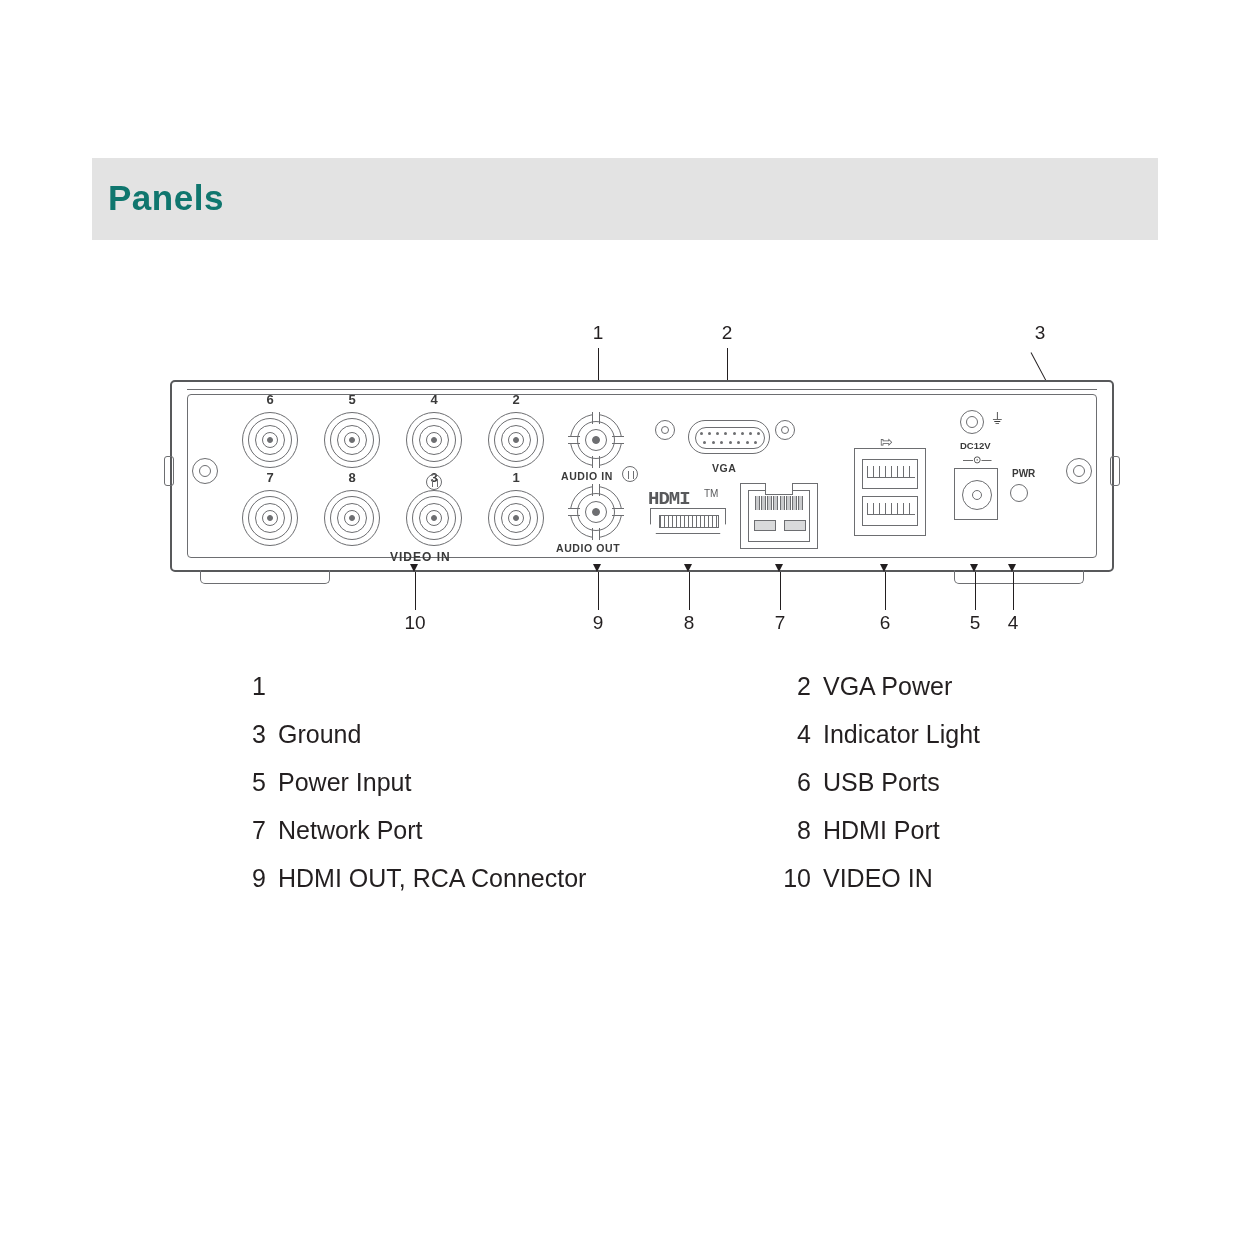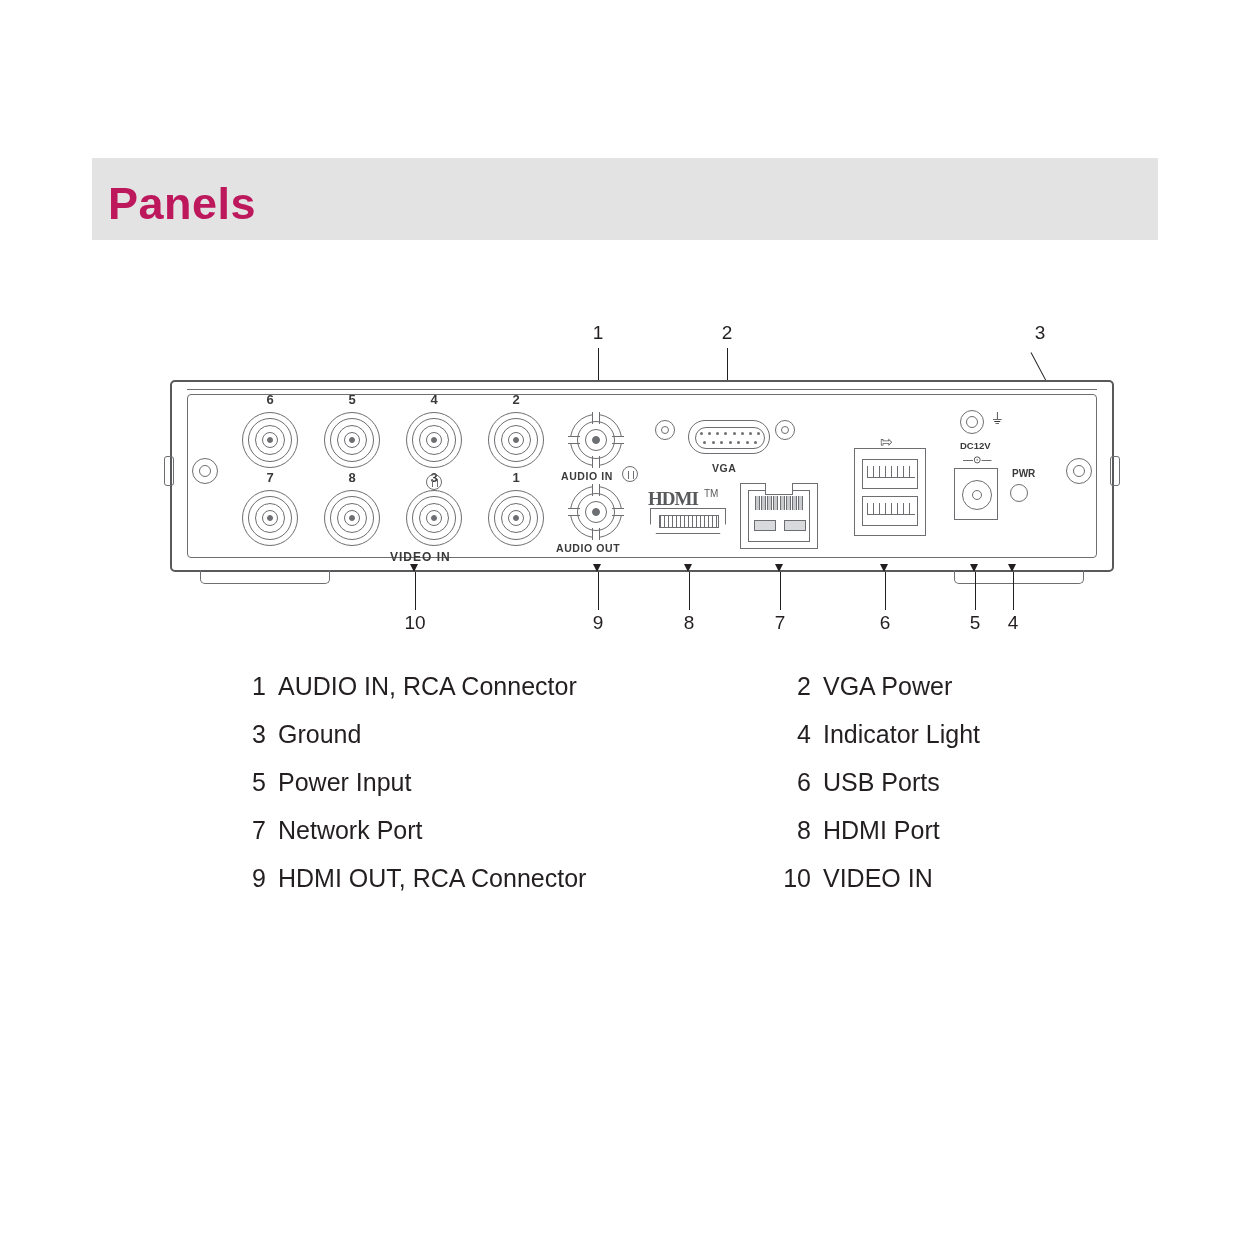--- a/index.html
+++ b/index.html
@@ -22,24 +22,24 @@
     left: 92px;
     top: 158px;
     width: 1066px;
     height: 82px;
     background: #e3e3e3;
   }
   .header-title {
     position: absolute;
     left: 108px;
     top: 178px;
-    font-size: 45px;
+    font-size: 35px;
     font-weight: 600;
     letter-spacing: 0.5px;
-    color: #be185d;
+    color: #0f766e;
   }
 
   
   .diagram {
     position: absolute;
     left: 0;
     top: 300px;
     width: 1250px;
     height: 360px;
   }
@@ -277,21 +277,21 @@
     border: 1.2px solid #6d6e71;
     box-sizing: border-box;
     background: repeating-linear-gradient(to right, #6d6e71 0 1px, #fff 1px 4px);
   }
   .hdmi-word {
     position: absolute;
     font-size: 19px;
     font-weight: 700;
     letter-spacing: -1px;
     color: #58595b;
-    font-family: Liberation Serif, serif;
+    font-family: Liberation Mono, monospace;
   }
   .hdmi-tm {
     position: absolute;
     font-size: 10px;
     color: #58595b;
   }
 
   
   .rj45 {
     position: absolute;
@@ -731,21 +731,20 @@
   <div class="leader" style="left:1013px; top:272px; height:38px;"></div>
   <div class="arrow-down" style="left:1008px; top:264px;"></div>
 
 </div>
 
 <div class="legend">
 
   <div class="legend-row">
     <div class="legend-cell col1">
       <span class="legend-idx">1</span>
-      <span class="legend-text">AUDIO IN, RCA Connector</span>
     </div>
     <div class="legend-cell col2">
       <span class="legend-idx">2</span>
       <span class="legend-text">VGA Power</span>
     </div>
   </div>
 
   <div class="legend-row">
     <div class="legend-cell col1">
       <span class="legend-idx">3</span>

